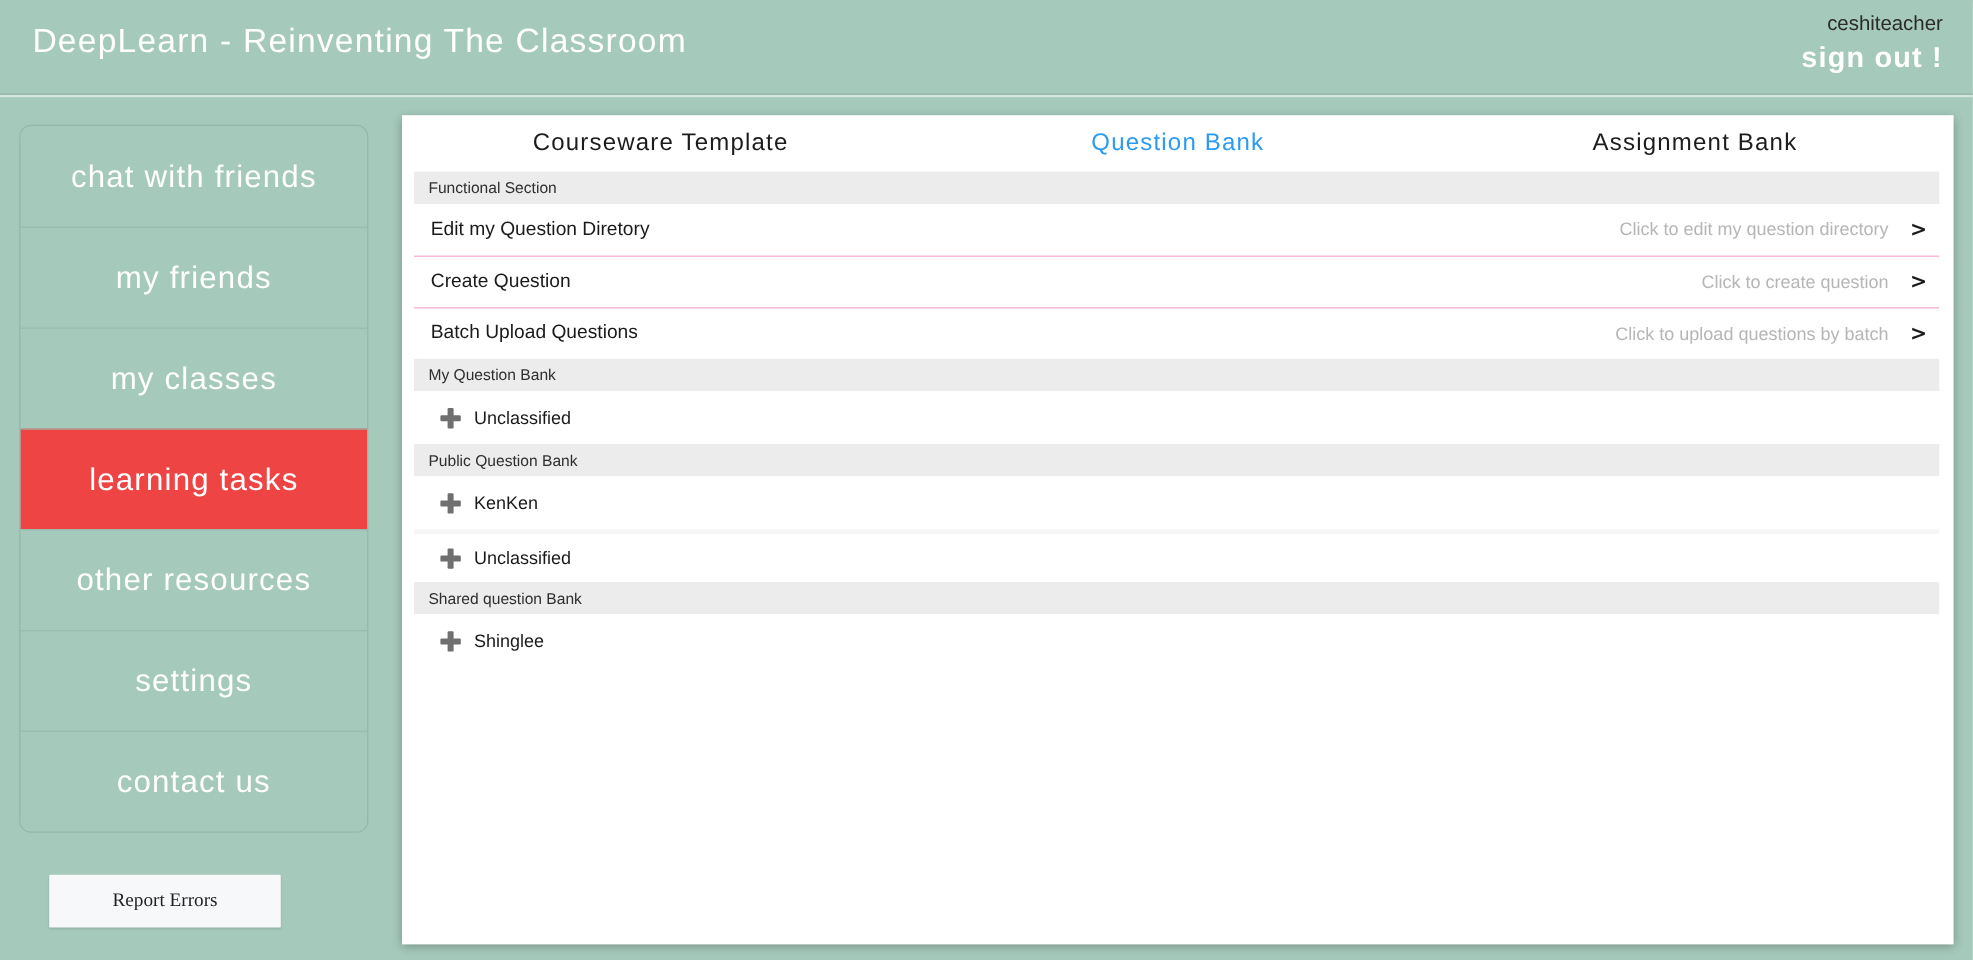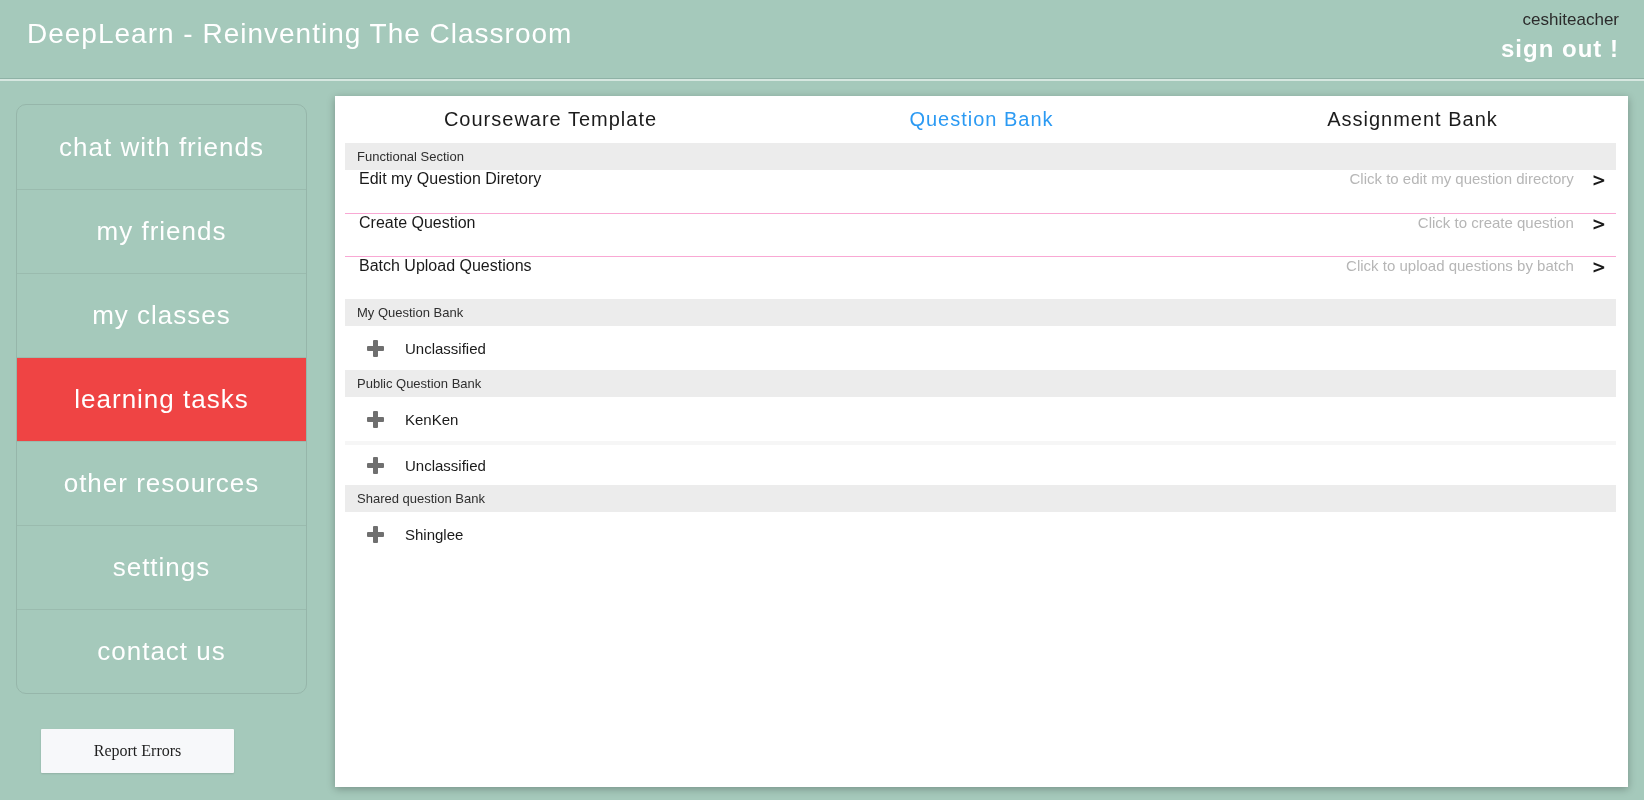--- a/index.html
+++ b/index.html
@@ -62,35 +62,34 @@
   }
   .tab.active { color:#2b9af3; }
 
   .panel-content { padding:0 12px 0 10px; }
 
   .section-bar {
     height:27px; line-height:27px; background:#ececec;
     font-size:13px; color:#2f2f2f; padding-left:12px;
   }
   .func-row {
-    height:43px; display:flex; background:#ffffff;
+    height:43px; display:flex; align-items:center; background:#ffffff;
     cursor:pointer;
   }
   .func-row + .func-row { border-top:1px solid #f9a8d4; }
   .func-label { padding-left:14px; font-size:16px; color:#1a1a1a; }
   .func-hint { margin-left:auto; font-size:15px; color:#b6b6b6; }
   .chevron {
     margin:0 10px 0 18px; font-size:17px; font-weight:bold; color:#1a1a1a;
     font-family:"DejaVu Sans", sans-serif;
   }
 
   .bank-row {
     height:44px; display:flex; align-items:center; background:#ffffff;
     cursor:pointer;
-    gap:10px;
   }
   .bank-row + .bank-row { border-top:4px solid #f6f6f6; }
   .plus-icon {
     width:17px; height:17px; position:relative; margin-left:22px; flex:0 0 17px;
     cursor:pointer;
   }
   .plus-icon::before {
     content:''; position:absolute; left:0; top:6px; width:17px; height:5px;
     background:#6f6f6f; border-radius:1px;
   }

